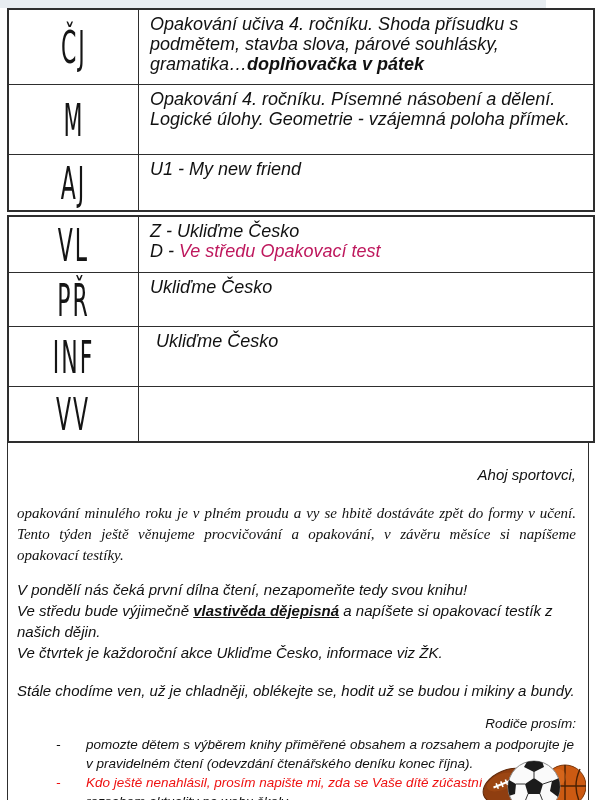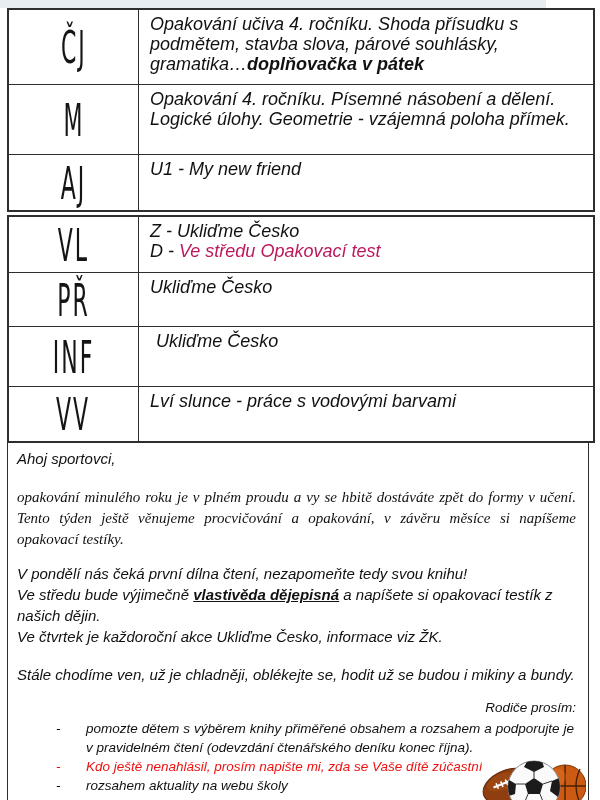--- a/index.html
+++ b/index.html
@@ -30,21 +30,21 @@
     padding:4px 14px 4px 11px;font-style:italic;font-size:18px;line-height:20px;
   }
   .red{color:#be185d;}
 
   
   .letter{
     position:absolute;left:7px;top:441px;width:582px;height:360px;
     box-sizing:border-box;border-left:1.5px solid #2e2e2e;border-right:1.5px solid #2e2e2e;
     padding:7px 12px 0 9px;font-style:italic;font-size:15px;line-height:21px;
   }
-  .greet{margin:0 0 18px 0;}
+  .greet{margin:16px 0 18px 0;text-align:right;}
   .para{margin:0 0 13px 0;text-align:justify;font-family:Liberation Serif, serif;}
   .block{margin:0 0 17px 0;}
   .clothes{margin:0 0 14px 0;text-align:justify;}
   .parents{font-size:13.5px;line-height:18px;margin:0 0 2px 0;text-align:right;}
   .bullets{font-size:13.5px;line-height:19px;}
   .bullet{display:flex;}
   .bullet .marker{flex:0 0 30px;margin-left:39px;text-align:left;}
   .bullet .btext{flex:1;text-align:justify;padding-right:2px;}
   .bullet.is-red .marker,.bullet.is-red .btext{color:#ee1111;}
   b u{text-decoration:underline;}
@@ -110,23 +110,20 @@
       <div class="cell-subj">
         <span class="subj">INF</span>
       </div>
       <div class="cell-desc" style="padding-left:17px">
         <div>Ukliďme Česko</div>
       </div>
     </div>
     <div class="row" style="height:55px">
       <div class="cell-subj">
         <span class="subj">VV</span>
-      </div>
-      <div class="cell-desc">
-        <div>Lví slunce - práce s vodovými barvami</div>
       </div>
     </div>
   </div>
 
   <div class="letter">
     <p class="greet">Ahoj sportovci,</p>
     <p class="para">opakování minulého roku je v plném proudu a vy se hbitě dostáváte zpět do formy v učení. Tento týden ještě věnujeme procvičování a opakování, v závěru měsíce si napíšeme opakovací testíky.</p>
     <p class="block">
       <span>V pondělí nás čeká první dílna čtení, nezapomeňte tedy svou knihu!</span><br>
       <span><span>Ve středu bude výjimečně </span><b><u>vlastivěda dějepisná</u></b><span> a napíšete si opakovací testík z našich dějin.</span></span><br>

